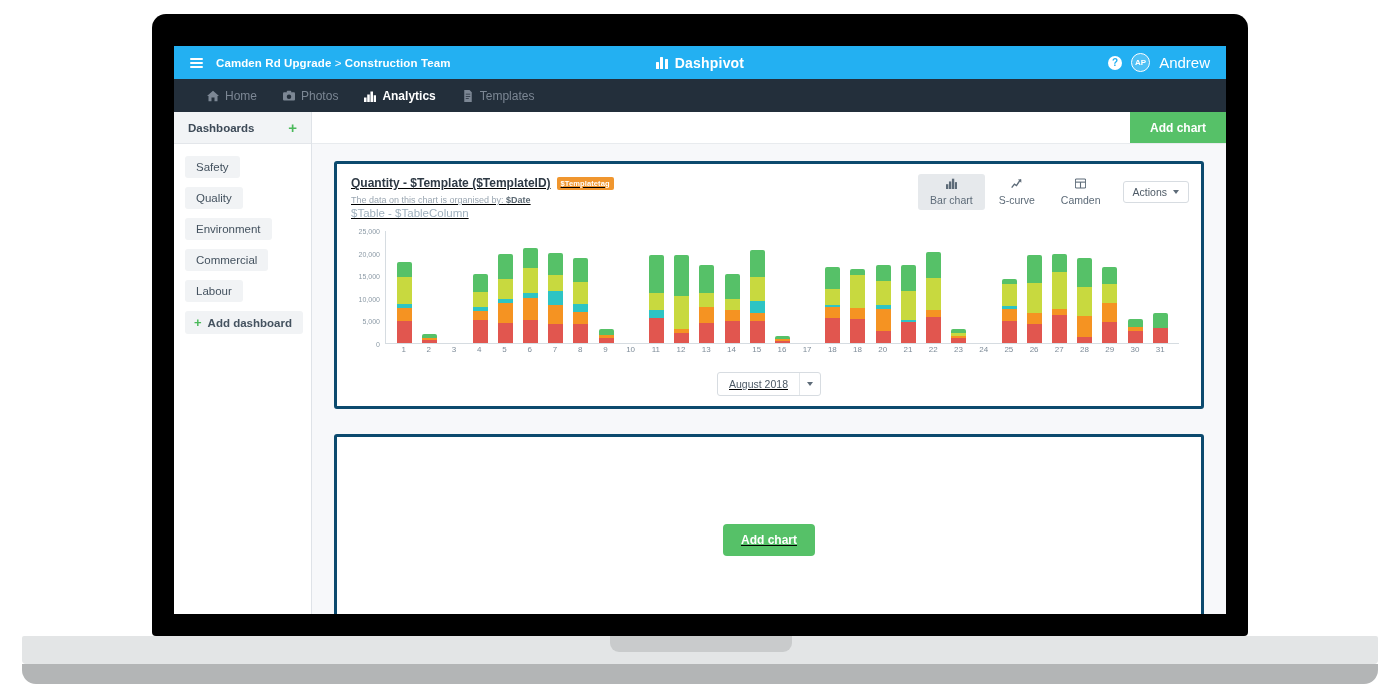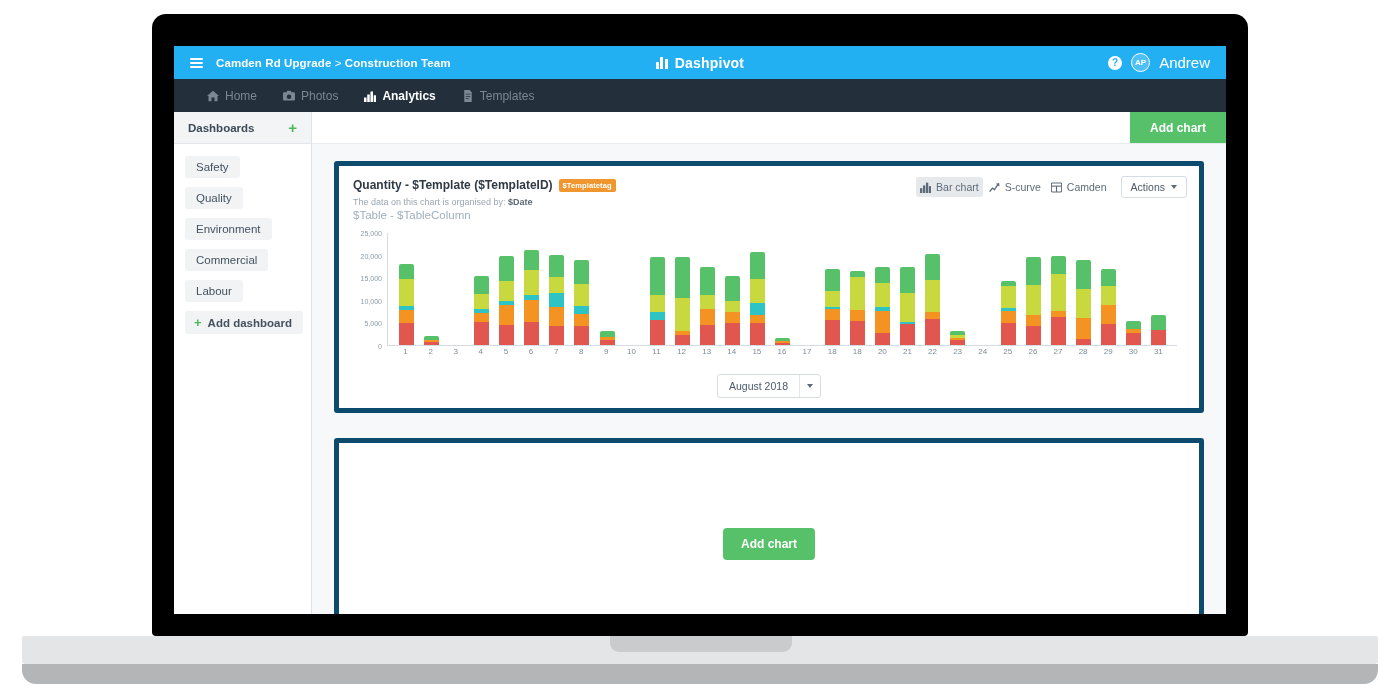--- a/index.html
+++ b/index.html
@@ -163,22 +163,23 @@
     font-size: 12px; font-weight: bold;
     display: flex; align-items: center; justify-content: center;
     border: none; cursor: pointer;
     font-family: inherit;
   }
 
   #main-body { padding: 17px 22px; }
 
   .card {
     background: #ffffff;
-    border: 5px solid #0c4a6e;
+    border: 3px solid #0c4a6e;
     border-radius: 3px;
+    text-decoration: underline;
   }
 
   
   #chart-card { padding: 12px 14px 10px 14px; position: relative; }
   #chart-title {
     font-size: 12px; font-weight: bold; color: #2f3a45;
     display: flex; align-items: center; gap: 6px;
   }
   #chart-tag {
     background: #f0962e; color: #ffffff;
@@ -190,23 +191,24 @@
   #chart-note { font-size: 9px; color: #9aa6b1; margin-top: 5px; }
   #chart-note b { color: #5b6872; }
 
   #chart-tools {
     position: absolute; right: 12px; top: 10px;
     display: flex; align-items: center; gap: 2px;
   }
   .tool-btn {
     display: flex; align-items: center; gap: 5px;
     font-size: 10.5px; color: #5d6b78;
-    padding: 4px 4px; border-radius: 3px;
+    padding: 4px 12px; border-radius: 3px;
     background: transparent; border: none; cursor: pointer;
     font-family: inherit;
+    flex-direction: column;
   }
   .tool-btn.active { background: #e6e9ec; }
   .tool-ico { width: 11px; height: 11px; display: block; }
   #actions-btn {
     margin-left: 8px;
     border: 1px solid #d7dce1; border-radius: 3px;
     background: #ffffff;
     font-size: 10.5px; color: #4d5a66;
     padding: 4px 9px; cursor: pointer;
     display: flex; align-items: center; gap: 6px;

